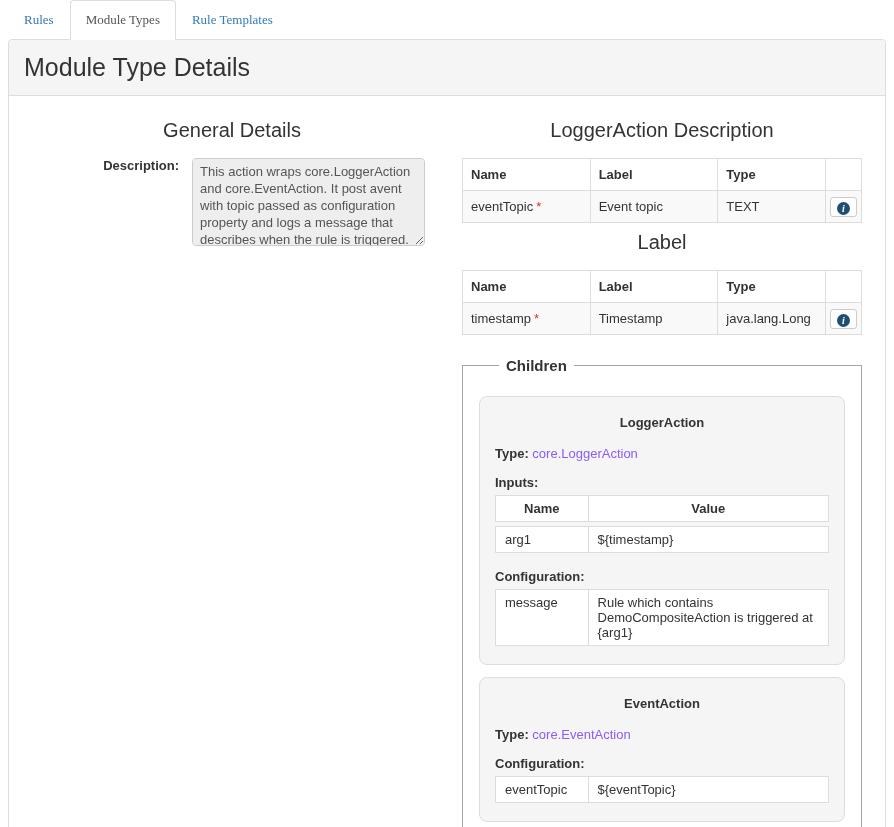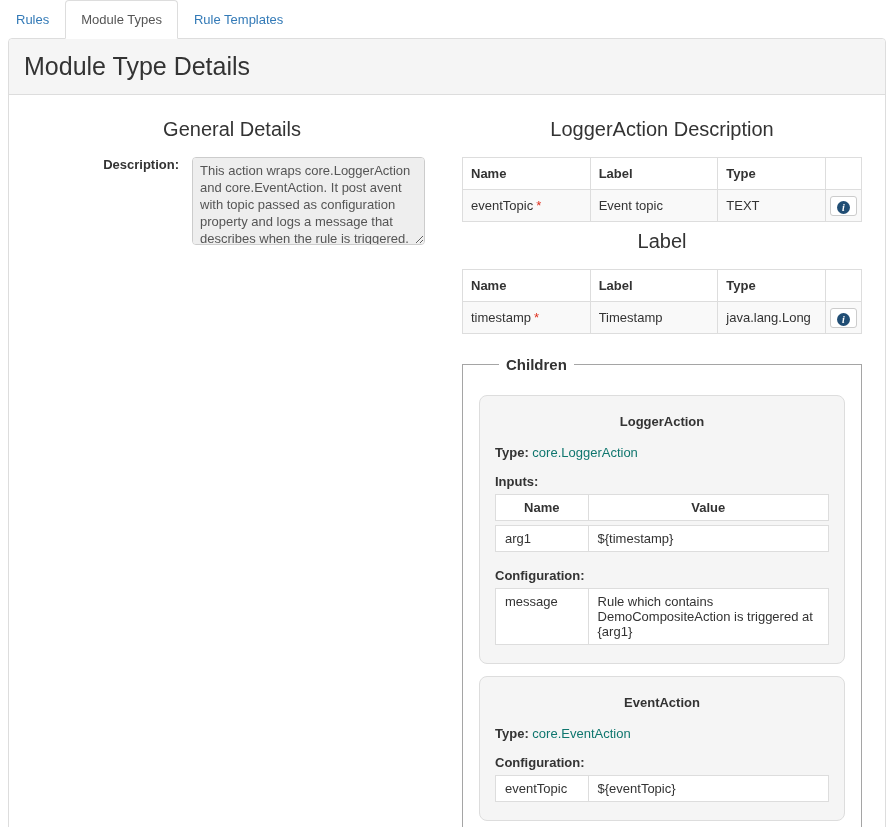--- a/index.html
+++ b/index.html
@@ -4,21 +4,21 @@
 <style>
   * { box-sizing: border-box; }
   html,body { margin:0; padding:0; background:#fff; }
   body {
     width:894px; height:827px;
     font-family:"Liberation Sans", sans-serif;
     font-size:13px; color:#333;
   }
 
   
-  .tabbar { display:flex; position:relative; z-index:2; }
+  .tabbar { display:flex; padding-left:8px; position:relative; z-index:2;font-family:Liberation Serif, serif; }
   .tab {
     padding:11px 15px; font-size:13px; color:#337ab7; cursor:pointer;
     border:1px solid transparent; border-radius:4px 4px 0 0; margin-bottom:-1px;
   }
   .tab.active { background:#fff; border-color:#ddd; border-bottom-color:#fff; color:#555; cursor:default; }
 
   
   .panel {
     margin:0 8px 8px; border:1px solid #ddd; border-radius:4px;
     min-height:777px; display:flex; flex-direction:column; position:relative; z-index:1;
@@ -77,21 +77,21 @@
   }
 
   .child-panel {
     background:#f5f5f5; border:1px solid #ddd; border-radius:8px;
     padding:14px 15px; margin:10px 0 12px;
   }
   .child-panel:last-child { margin-bottom:2px; }
   .child-title { text-align:center; font-weight:bold; font-size:13px; margin:4px 0 16px; }
   .type-line { margin-bottom:14px; }
   .type-line .lbl { font-weight:bold; }
-  a.link { color:#0f766e; text-decoration:none; cursor:pointer; }
+  a.link { color:#8b5cf6; text-decoration:none; cursor:pointer; }
   .sub-label { font-weight:bold; margin:12px 0 1px; }
 
   table.inner { width:100%; border-collapse:separate; border-spacing:0 4px; }
   .inner th, .inner td {
     border:1px solid #ddd; border-left:none; padding:5px 9px; background:#fff;
     font-size:13px; text-align:left; vertical-align:top;
   }
   .inner th:first-child, .inner td:first-child { border-left:1px solid #ddd; }
   .inner th { text-align:center; font-weight:bold; }
   .inner .c-n { width:28%; }

